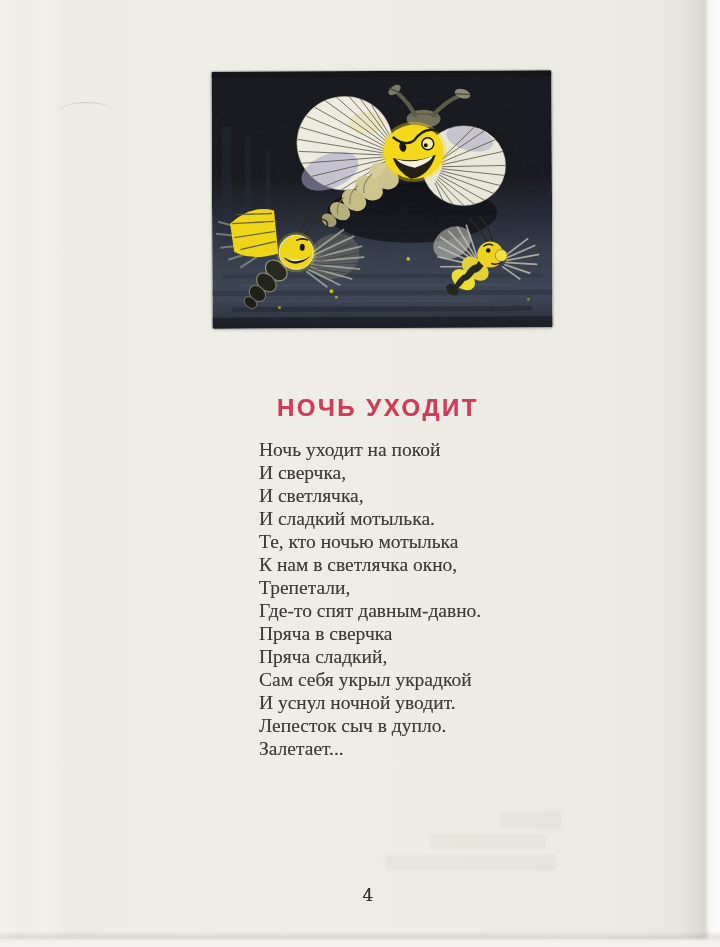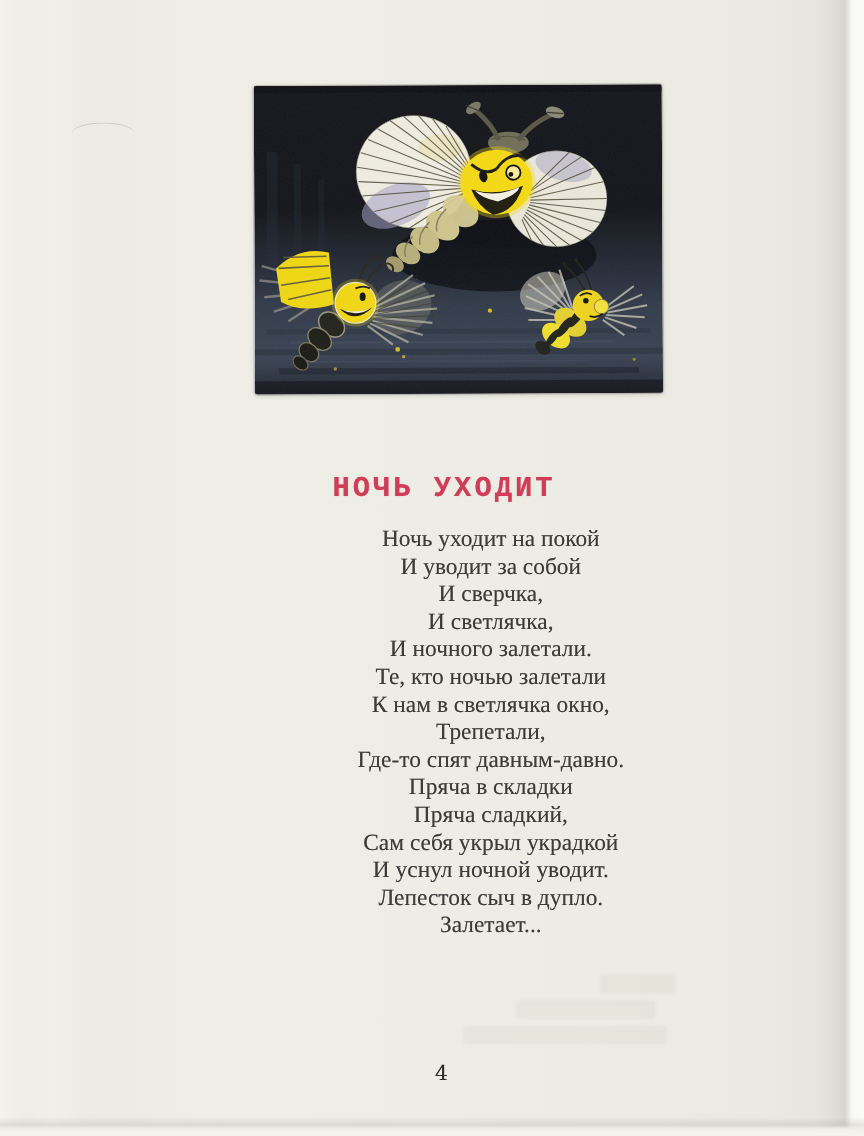--- a/index.html
+++ b/index.html
@@ -16,31 +16,31 @@
     background:linear-gradient(180deg,rgba(0,0,0,0) 0%,rgba(150,148,136,0.22) 40%,#f0efe9 62%,#f6f5f1 100%);
   }
   .illustration{
     position:absolute;left:212px;top:71px;width:340px;height:257px;
     transform:rotate(-0.25deg);border-radius:2px;overflow:hidden;
     box-shadow:0 0 0 1px rgba(40,40,45,0.18), 0 1px 4px rgba(0,0,0,0.18);
   }
   .illustration svg{display:block;width:100%;height:100%;}
   .title{
     position:absolute;left:277px;top:393px;margin:0;
-    font-family:Liberation Mono, monospace;font-weight:700;
+    font-family:Liberation Sans, sans-serif;font-weight:700;
     font-size:24px;line-height:30px;letter-spacing:2.5px;
     color:#cf3d58;white-space:nowrap;
     text-shadow:0 0 0.6px rgba(207,61,88,0.7);
   }
   .poem{
     position:absolute;left:259px;top:438px;width:300px;
     font-size:19.5px;line-height:23px;color:#3c3b37;
     text-shadow:0 0 0.5px rgba(55,54,50,0.45);
   }
-  .poem .line{white-space:nowrap;text-align:center;}
+  .poem .line{white-space:nowrap;}
   .page-number{
     position:absolute;left:358px;top:885px;width:20px;text-align:center;
     font-family:"DejaVu Serif", serif;font-size:17px;color:#2e2d2a;
     text-shadow:0 0 0.5px rgba(40,40,40,0.5);
   }
   .bleed{position:absolute;background:rgba(110,112,100,0.055);filter:blur(1.5px);border-radius:3px;}
   .bleed-1{left:500px;top:812px;width:62px;height:16px;}
   .bleed-2{left:430px;top:834px;width:116px;height:15px;}
   .bleed-3{left:386px;top:855px;width:170px;height:15px;}
   .curl-mark{
@@ -282,38 +282,37 @@
   </div>
 
   <div class="curl-mark"></div>
 
   <h1 class="title">НОЧЬ УХОДИТ</h1>
 
   <div class="poem">
 
       <div class="line">Ночь уходит на покой</div>
 
-      <div class="line">И уводит за собой</div>
 
       <div class="line">И сверчка,</div>
 
       <div class="line">И светлячка,</div>
 
-      <div class="line">И ночного залетали.</div>
-
-      <div class="line">Те, кто ночью залетали</div>
+      <div class="line">И сладкий мотылька.</div>
+
+      <div class="line">Те, кто ночью мотылька</div>
 
       <div class="line">К нам в светлячка окно,</div>
 
       <div class="line">Трепетали,</div>
 
 
       <div class="line">Где-то спят давным-давно.</div>
 
-      <div class="line">Пряча в складки</div>
+      <div class="line">Пряча в сверчка</div>
 
       <div class="line">Пряча сладкий,</div>
 
 
       <div class="line">Сам себя укрыл украдкой</div>
 
       <div class="line">И уснул ночной уводит.</div>
 
       <div class="line">Лепесток сыч в дупло.</div>
 

